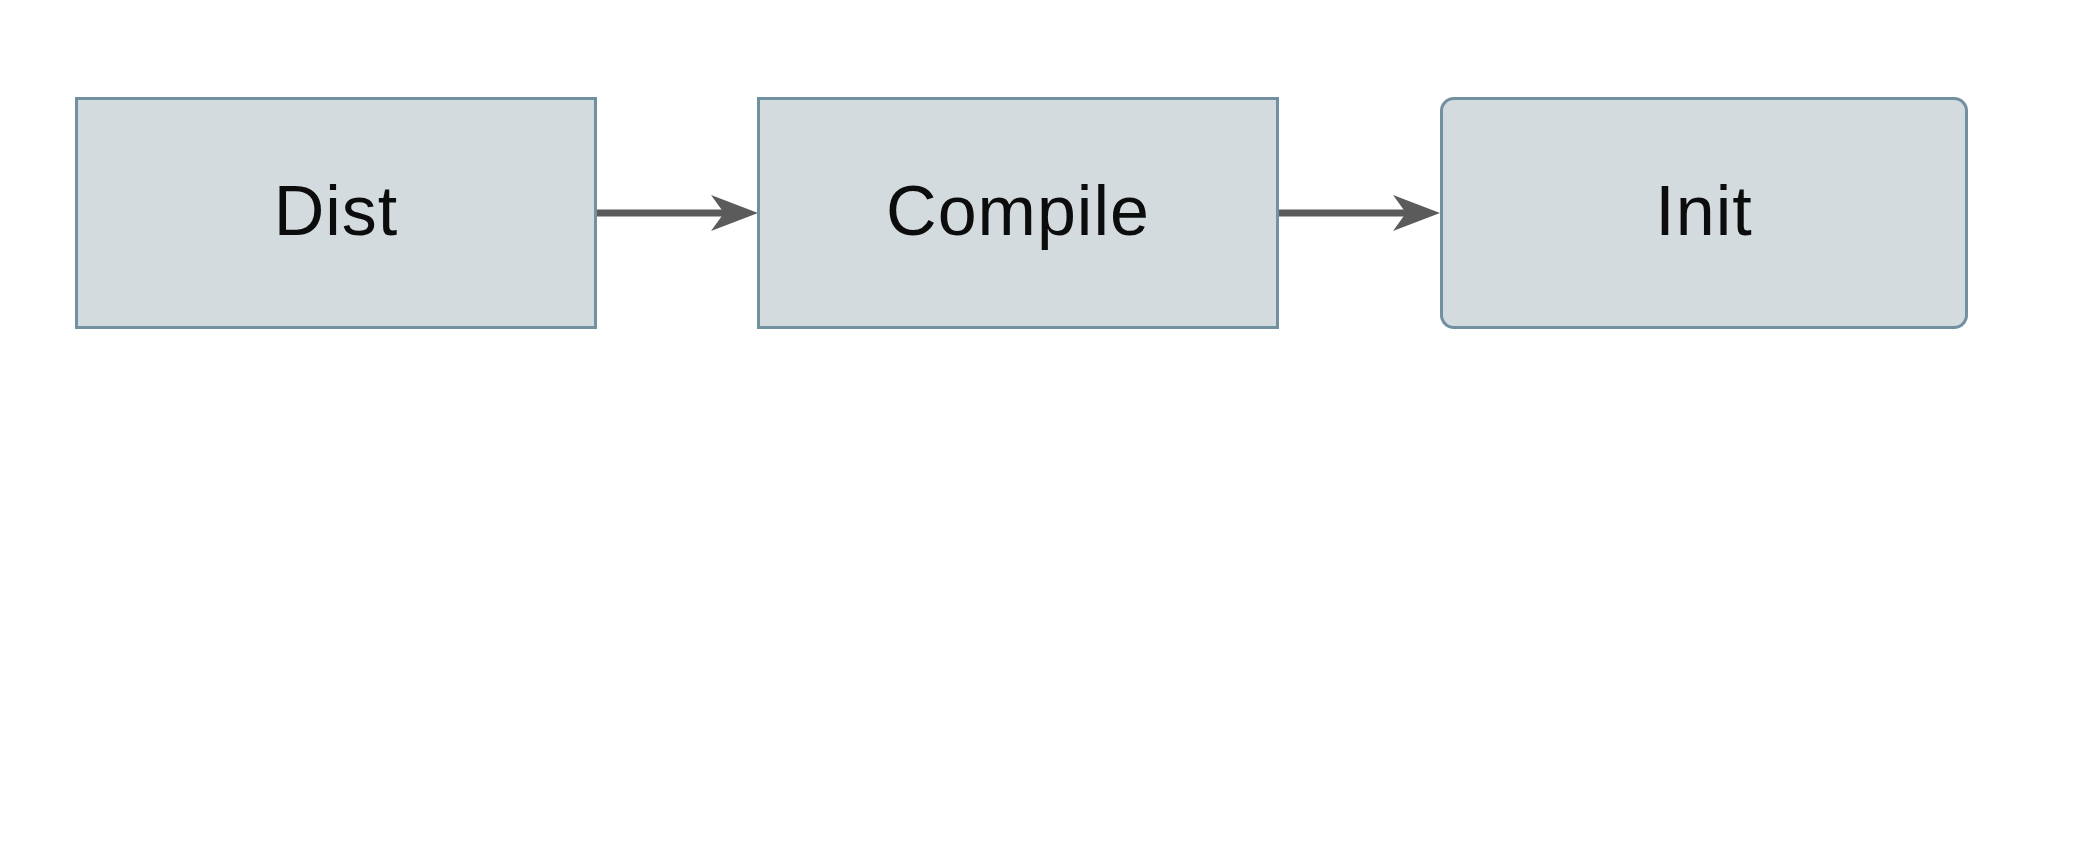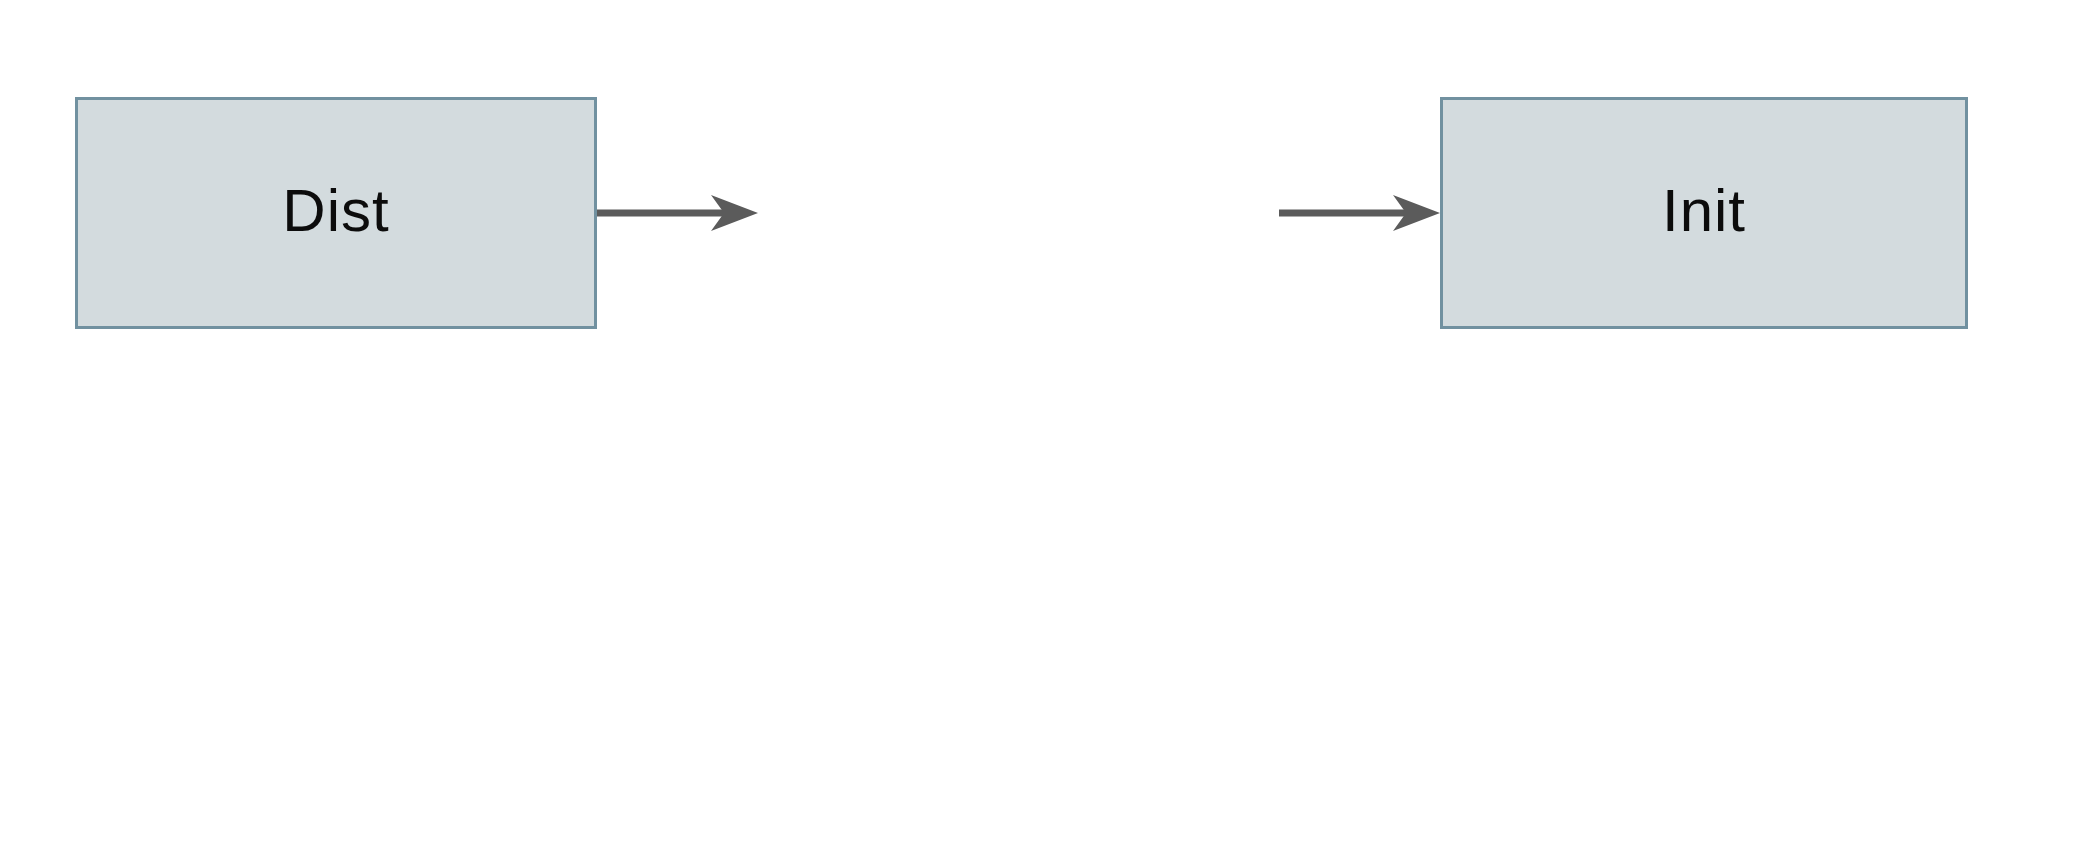--- a/index.html
+++ b/index.html
@@ -25,30 +25,30 @@
   .node {
     position: absolute;
     display: flex;
     align-items: center;
     justify-content: center;
     background: var(--box-fill);
     border: 3px solid var(--box-border);
     box-sizing: border-box;
   }
   .node-label {
-    font-size: 60px;
+    font-size: 70px;
     line-height: 1;
     color: var(--text);
     letter-spacing: 1px;
     white-space: nowrap;
     transform: translateY(-2px);
   }
   #node-dist    { left:   75px; top:  97px; width: 522px; height: 232px; }
   #node-compile { left:  757px; top:  97px; width: 522px; height: 232px; }
-  #node-init    { left: 1440px; top:  97px; width: 528px; height: 232px; }
+  #node-init    { left: 1440px; top:  97px; width: 528px; height: 232px; border-radius: 14px; }
   #node-clean   { left:  760px; top: 518px; width: 528px; height: 236px; }
   .edge {
     position: absolute;
     width: 161px;
     height: 64px;
   }
   #edge-dist-compile  { left:  597px; top: 181px; }
   #edge-compile-init  { left: 1279px; top: 181px; }
   .edge .shaft { stroke: var(--arrow); stroke-width: 7; }
   .edge .head  { fill: var(--arrow); }
@@ -60,20 +60,23 @@
 
   <div class="node" id="node-dist">
     <span class="node-label">Dist</span>
   </div>
 
   <svg class="edge" id="edge-dist-compile" viewBox="0 0 161 64" xmlns="http://www.w3.org/2000/svg">
     <line class="shaft" x1="0" y1="32" x2="128" y2="32"></line>
     <path class="head" d="M 161,32 L 114,14 L 127,32 L 114,50 Z"></path>
   </svg>
 
+  <div class="node" id="node-compile">
+    <span class="node-label">Compile</span>
+  </div>
 
   <svg class="edge" id="edge-compile-init" viewBox="0 0 161 64" xmlns="http://www.w3.org/2000/svg">
     <line class="shaft" x1="0" y1="32" x2="128" y2="32"></line>
     <path class="head" d="M 161,32 L 114,14 L 127,32 L 114,50 Z"></path>
   </svg>
 
   <div class="node" id="node-init">
     <span class="node-label">Init</span>
   </div>
 

